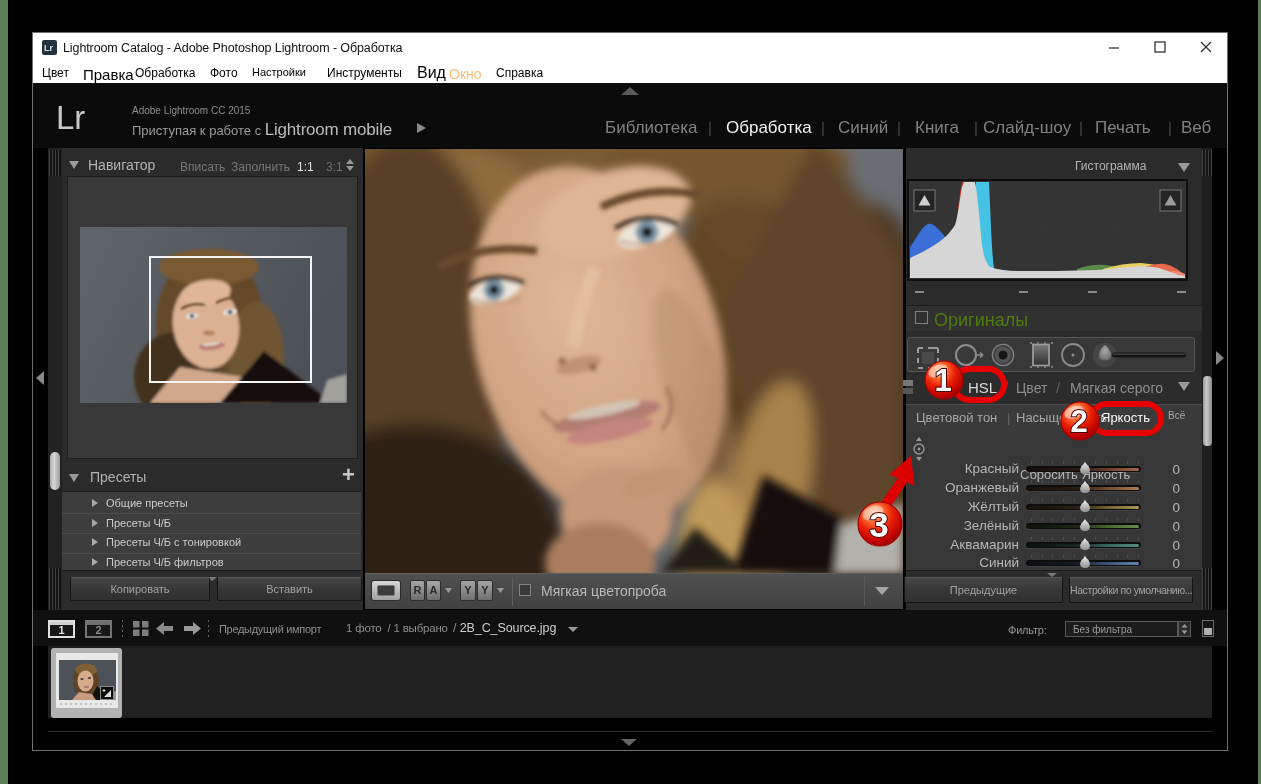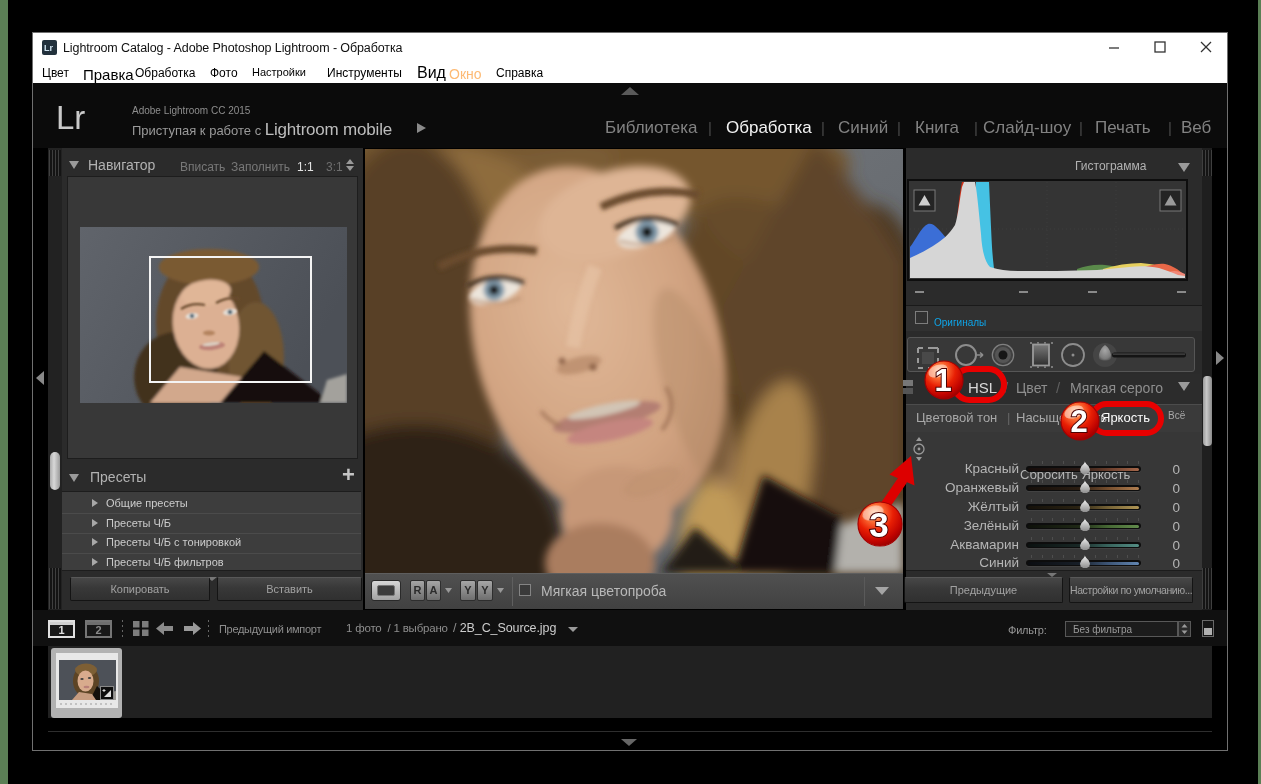--- a/index.html
+++ b/index.html
@@ -313,21 +313,21 @@
  </g>
 </svg>
 
 <div class="ab" style="left:915px;top:291px;width:9px;height:2px;background:#8a8a8a"></div>
 <div class="ab" style="left:1019px;top:291px;width:9px;height:2px;background:#8a8a8a"></div>
 <div class="ab" style="left:1088px;top:291px;width:9px;height:2px;background:#8a8a8a"></div>
 <div class="ab" style="left:1177px;top:291px;width:9px;height:2px;background:#8a8a8a"></div>
 <div class="ab" style="left:906px;top:305px;width:306px;height:1px;background:#1a1a1a"></div>
 <div class="ab" style="left:906px;top:306px;width:306px;height:25px;background:#313131"></div>
 <div class="ab" style="left:915px;top:311px;width:13px;height:13px;border:1px solid #7d7d7d;box-sizing:border-box"></div>
-<div class="tx" style="left:934px;top:318px;font-size:10px;color:#0ea5e9">Оригиналы</div>
+<div class="tx" style="left:934px;top:311px;font-size:18px;color:#4d7c0f">Оригиналы</div>
 
 <div class="ab" style="left:907px;top:337px;width:288px;height:35px;background:#383838;border:1px solid #565656;border-radius:3px;box-sizing:border-box"></div>
 <svg class="ab" id="toolicons" style="left:906px;top:336px" width="300" height="38" viewBox="0 0 300 38">
 
  <g stroke="#9a9a9a" stroke-width="2" fill="none">
   <path d="M12,12 h5 M22,12 h5 M12,12 v5 M12,22 v5 M32,12 v5 M32,22 v5 M12,32 h5 M22,32 h5 M27,12 h5 M27,32 h5"></path>
  </g>
  <rect x="16" y="16" width="12" height="12" fill="#6a6a6a" opacity="0.35"></rect>
 
  <circle cx="60" cy="19" r="10" fill="none" stroke="#8d8d8d" stroke-width="2"></circle>

